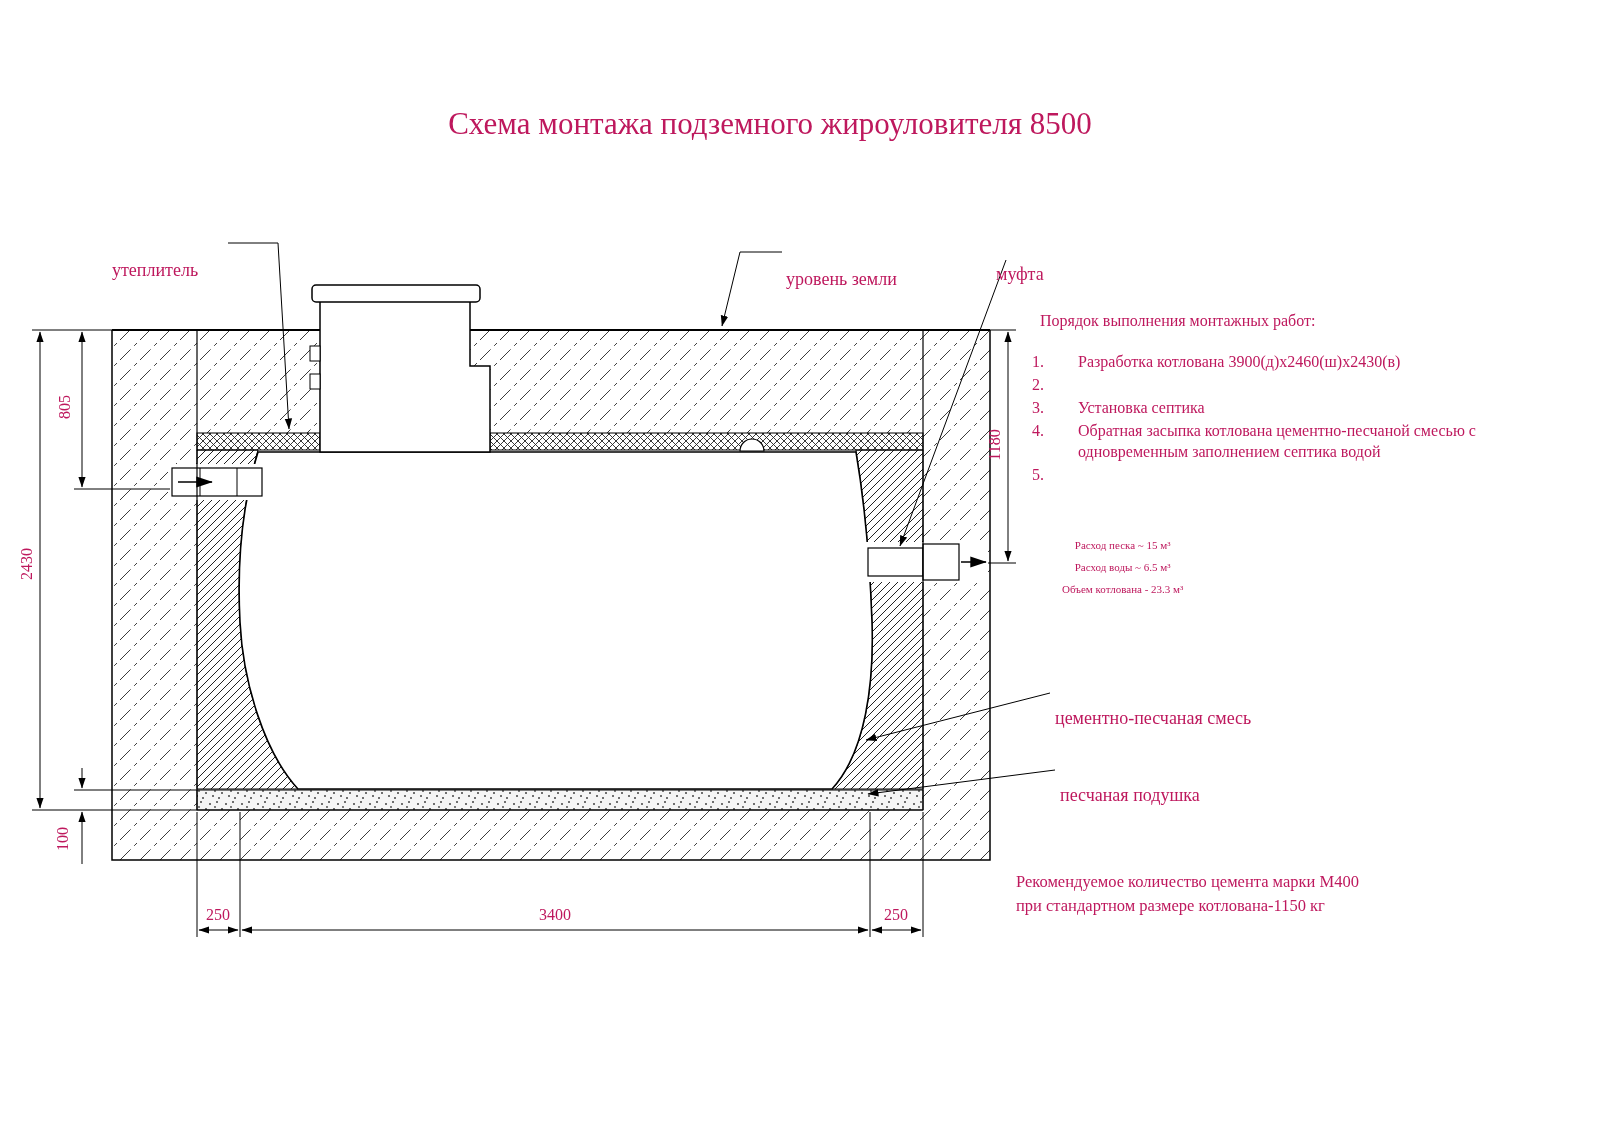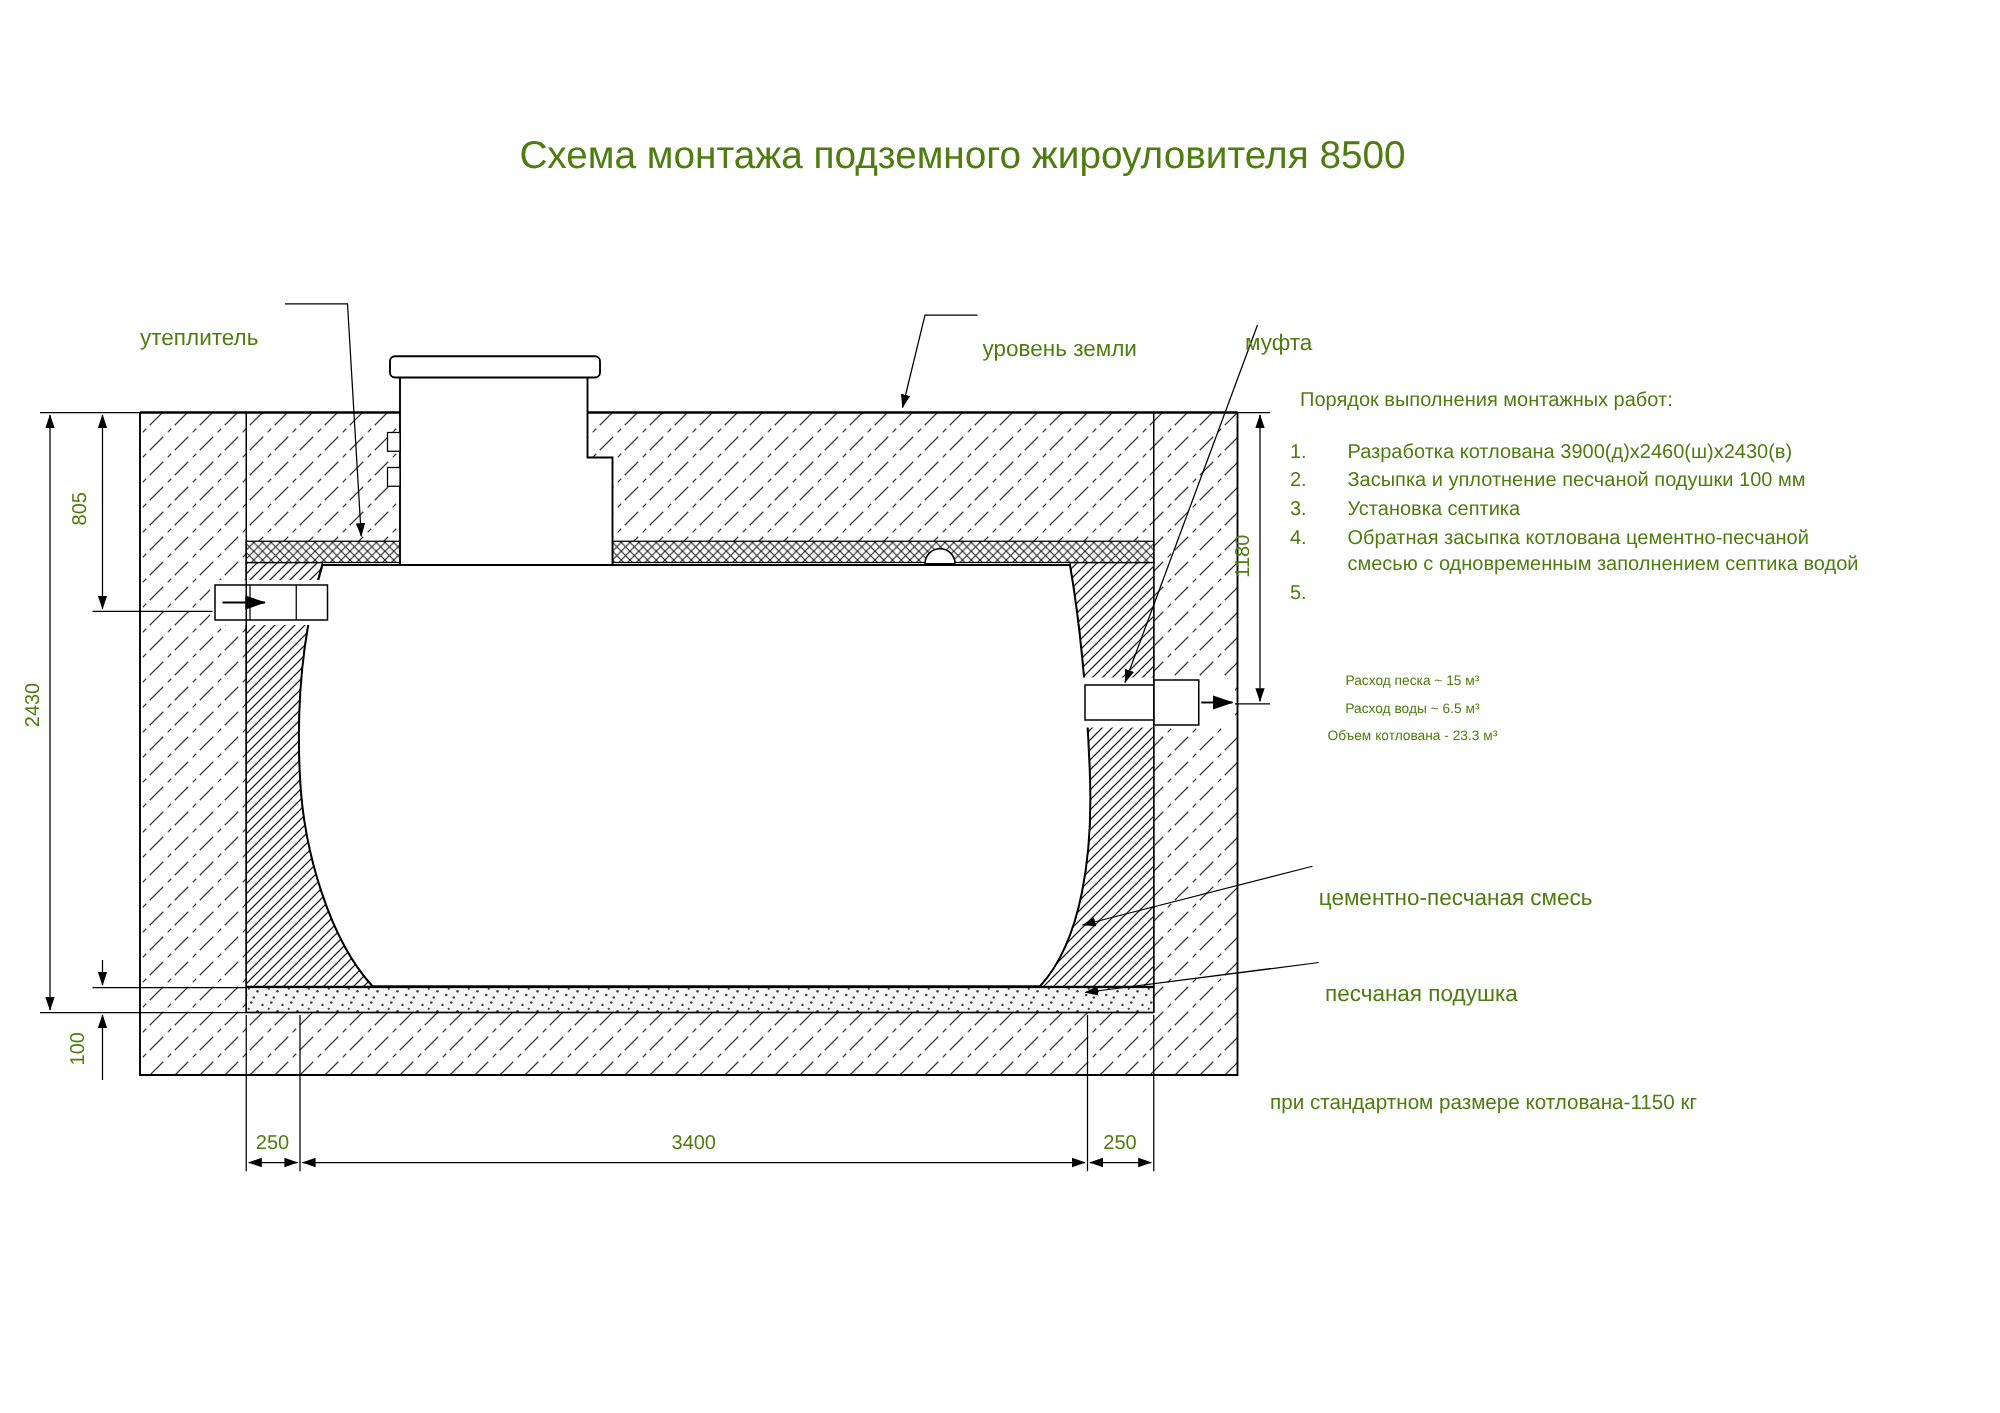--- a/index.html
+++ b/index.html
@@ -1,17 +1,17 @@
 <!DOCTYPE html>
 <html><head>
 <meta charset="utf-8">
 <style>
   html,body{margin:0;padding:0;background:#ffffff;}
   #page{position:relative;width:1600px;height:1130px;background:#fff;overflow:hidden;
-        font-family:Liberation Sans, sans-serif;color:#4d7c0f;}
+        font-family:Liberation Serif, serif;color:#be185d;}
   #diagram-svg{position:absolute;left:0;top:0;width:1600px;height:1130px;}
   .abs{position:absolute;}
   .lbl{font-size:18px;white-space:nowrap;margin-top:28px;}
   .dim{font-size:16px;text-align:center;}
   .vdim{transform:rotate(-90deg);transform-origin:center center;}
   #title{left:170px;top:106px;width:1200px;text-align:center;font-size:31px;}
   #instructions{left:1032px;top:310px;width:480px;font-size:16px;line-height:21px;}
   #instructions .head{margin-bottom:20px;padding-left:8px;}
   .item{display:flex;margin-bottom:2px;}
   .item .num{width:46px;flex:0 0 46px;}
@@ -136,21 +136,20 @@
   <div class="abs dim" style="left:871px;top:906px;width:50px;">250</div>
 
   <div id="instructions" class="abs">
     <div class="head">Порядок выполнения монтажных работ:</div>
     <div class="item">
       <span class="num">1.</span>
       <span class="txt">Разработка котлована 3900(д)х2460(ш)х2430(в)</span>
     </div>
     <div class="item">
       <span class="num">2.</span>
-      <span class="txt">Засыпка и уплотнение песчаной подушки 100 мм</span>
     </div>
     <div class="item">
       <span class="num">3.</span>
       <span class="txt">Установка септика</span>
     </div>
     <div class="item">
       <span class="num">4.</span>
       <span class="txt">Обратная засыпка котлована цементно-песчаной смесью с одновременным заполнением септика водой</span>
     </div>
     <div class="item">
@@ -158,16 +157,17 @@
     </div>
   </div>
 
   <div id="consumption" class="abs">
     <div>Расход песка ~ 15 м³</div>
     <div>Расход воды ~ 6.5 м³</div>
     <div>Объем котлована - 23.3 м³</div>
   </div>
 
   <div id="note" class="abs">
+    <div>Рекомендуемое количество цемента марки М400</div>
     <div>при стандартном размере котлована-1150 кг</div>
   </div>
 
 </div>
 
 </body></html>

